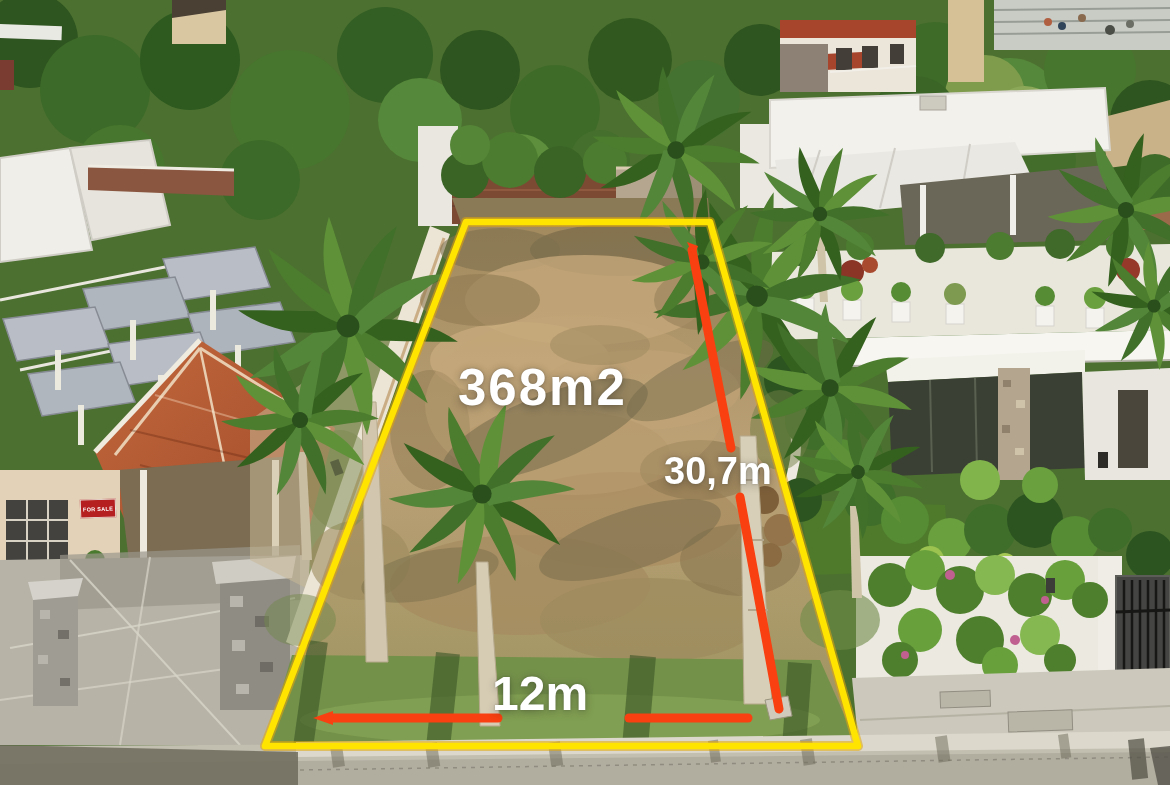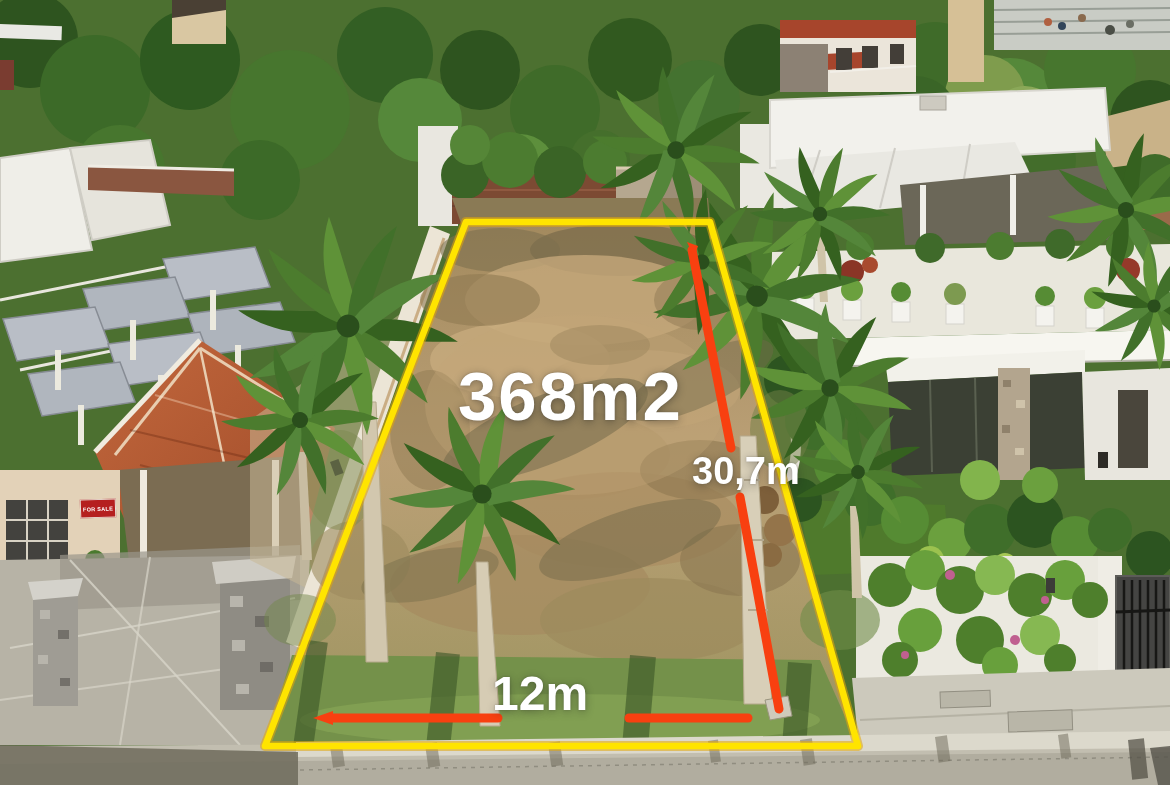--- a/index.html
+++ b/index.html
@@ -2,22 +2,22 @@
 <html><head>
 <meta charset="utf-8">
 <style>
   html,body{margin:0;padding:0;background:#222;}
   .stage{position:relative;width:1170px;height:785px;overflow:hidden;
          font-family:"Liberation Sans","DejaVu Sans",sans-serif;background:#4c7030;}
   .stage svg{position:absolute;left:0;top:0;display:block;}
   .ov-label{position:absolute;color:#fff;line-height:1;font-weight:600;
             text-shadow:0 2px 8px rgba(30,30,30,.4),0 0 2px rgba(60,60,60,.35);
             white-space:nowrap;user-select:none;}
-  .area-label{left:458px;top:362px;font-size:69px;letter-spacing:2px;}
-  .depth-label{left:664px;top:452px;font-size:38px;margin-left:28px;}
+  .area-label{left:458px;top:362px;font-size:51px;letter-spacing:2px;}
+  .depth-label{left:664px;top:452px;font-size:38px;}
   .width-label{left:492px;top:670px;font-size:48px;}
   .watermark{position:absolute;left:2px;top:736px;font-size:21px;font-weight:400;
              color:#e8e8e8;line-height:1.1;white-space:nowrap;
              text-shadow:1px 1px 0 #4a4a4a,0 0 4px rgba(0,0,0,.45);}
   .for-sale-sign{position:absolute;left:80px;top:499px;width:34px;height:17px;
                  background:#b51f1f;border:1px solid #e8e2d8;color:#fff;
                  font-size:5.5px;font-weight:700;display:flex;align-items:center;
                  justify-content:center;transform:rotate(-2deg);letter-spacing:.3px;}
 </style>
 </head>

